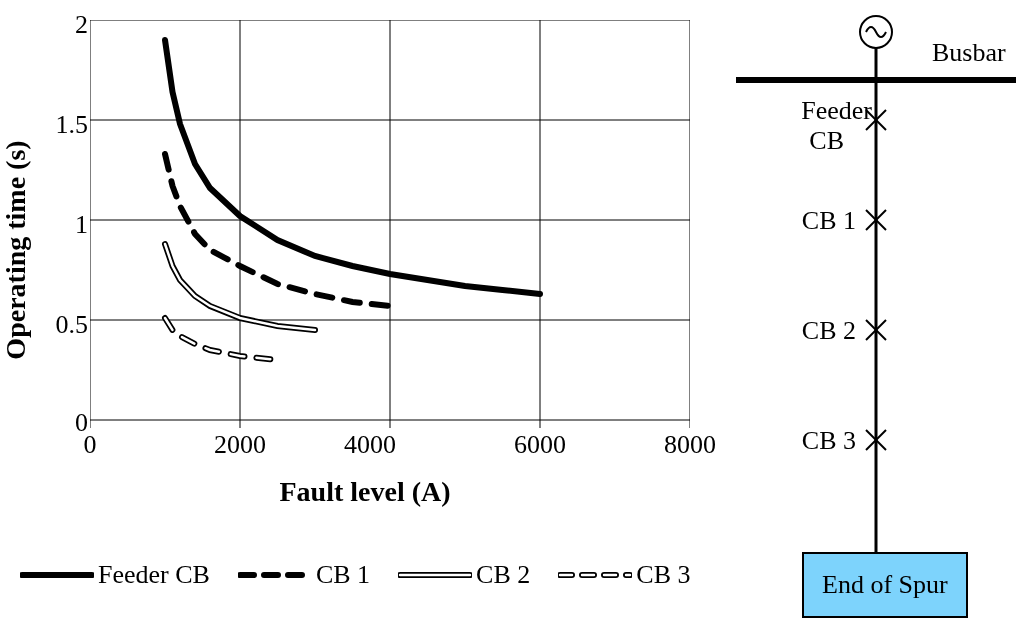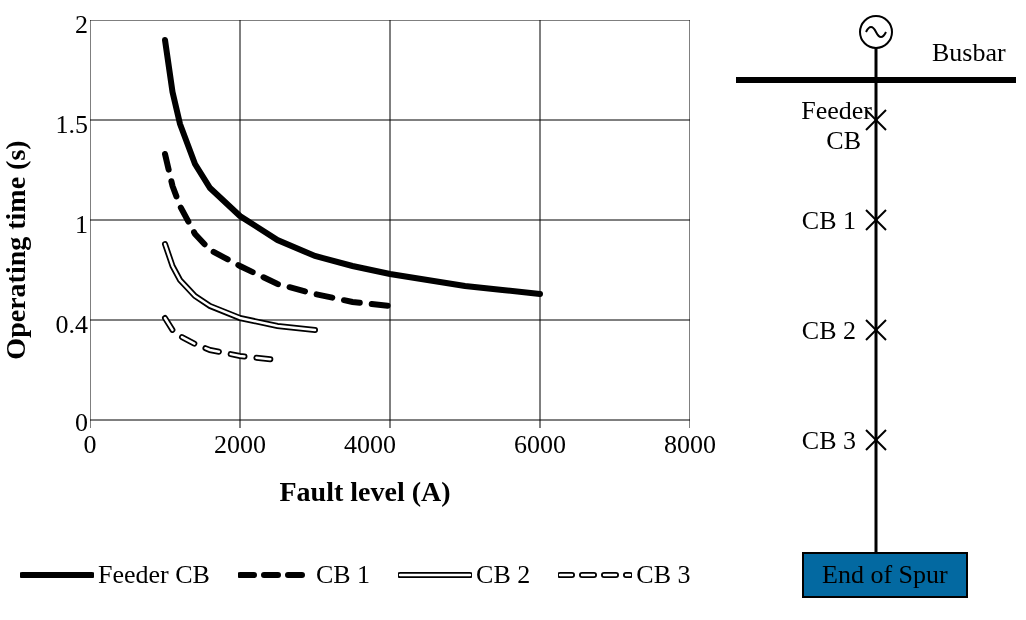--- a/index.html
+++ b/index.html
@@ -103,40 +103,40 @@
       font-size: 26px;
       color: #000;
       text-align: right;
     }
     .dlabel.right-of {
       text-align: left;
     }
     .endbox {
       position: absolute;
       border: 2px solid #000;
-      padding: 6px 18px;
-      font-size: 26px;
-      background: #0369a1;
+      padding: 16px 18px;
+      font-size: 26px;
+      background: #7dd3fc;
     }
   </style>
 </head>
 <body>
 
 <div class="figure">
 
   <div class="chart-wrap">
     <div class="plot-outer">
 
       <div class="y-label">Operating time (s)</div>
       <div class="x-label">Fault level (A)</div>
 
       <div class="ytick-label" style="left:44px; top:0px; width:24px; text-align:right;">2</div>
       <div class="ytick-label" style="left:20px; top:100px; width:48px; text-align:right;">1.5</div>
       <div class="ytick-label" style="left:44px; top:200px; width:24px; text-align:right;">1</div>
-      <div class="ytick-label" style="left:20px; top:300px; width:48px; text-align:right;">0.4</div>
+      <div class="ytick-label" style="left:20px; top:300px; width:48px; text-align:right;">0.5</div>
       <div class="ytick-label" style="left:44px; top:398px; width:24px; text-align:right;">0</div>
 
       <div class="xtick-label" style="left:50px;  top:420px; width:40px;">0</div>
       <div class="xtick-label" style="left:180px; top:420px; width:80px;">2000</div>
       <div class="xtick-label" style="left:310px; top:420px; width:80px;">4000</div>
       <div class="xtick-label" style="left:480px; top:420px; width:80px;">6000</div>
       <div class="xtick-label" style="left:630px; top:420px; width:80px;text-align:center;">8000</div>
 
       <svg class="plot" viewBox="0 0 600 430">
 
@@ -233,21 +233,21 @@
       </g>
       <g stroke="#000" stroke-width="2">
         <line x1="160" y1="430" x2="180" y2="450"></line>
           <line x1="180" y1="430" x2="160" y2="450"></line>
       </g>
     </svg>
 
     <div class="dlabel right-of" style="left:226px; top:38px;">Busbar</div>
 
     <div class="dlabel" style="right:154px; top:96px;">Feeder</div>
-    <div class="dlabel" style="right:165px; top:126px;margin-left:37px;">CB</div>
+    <div class="dlabel" style="right:182px; top:126px;margin-left:37px;">CB</div>
     <div class="dlabel" style="right:170px; top:206px;">CB 1</div>
     <div class="dlabel" style="right:170px; top:316px;">CB 2</div>
     <div class="dlabel" style="right:170px; top:426px;">CB 3</div>
 
     <div class="endbox" style="left:96px; top:552px;">End of Spur</div>
   </div>
 
 </div>
 
 </body></html>

